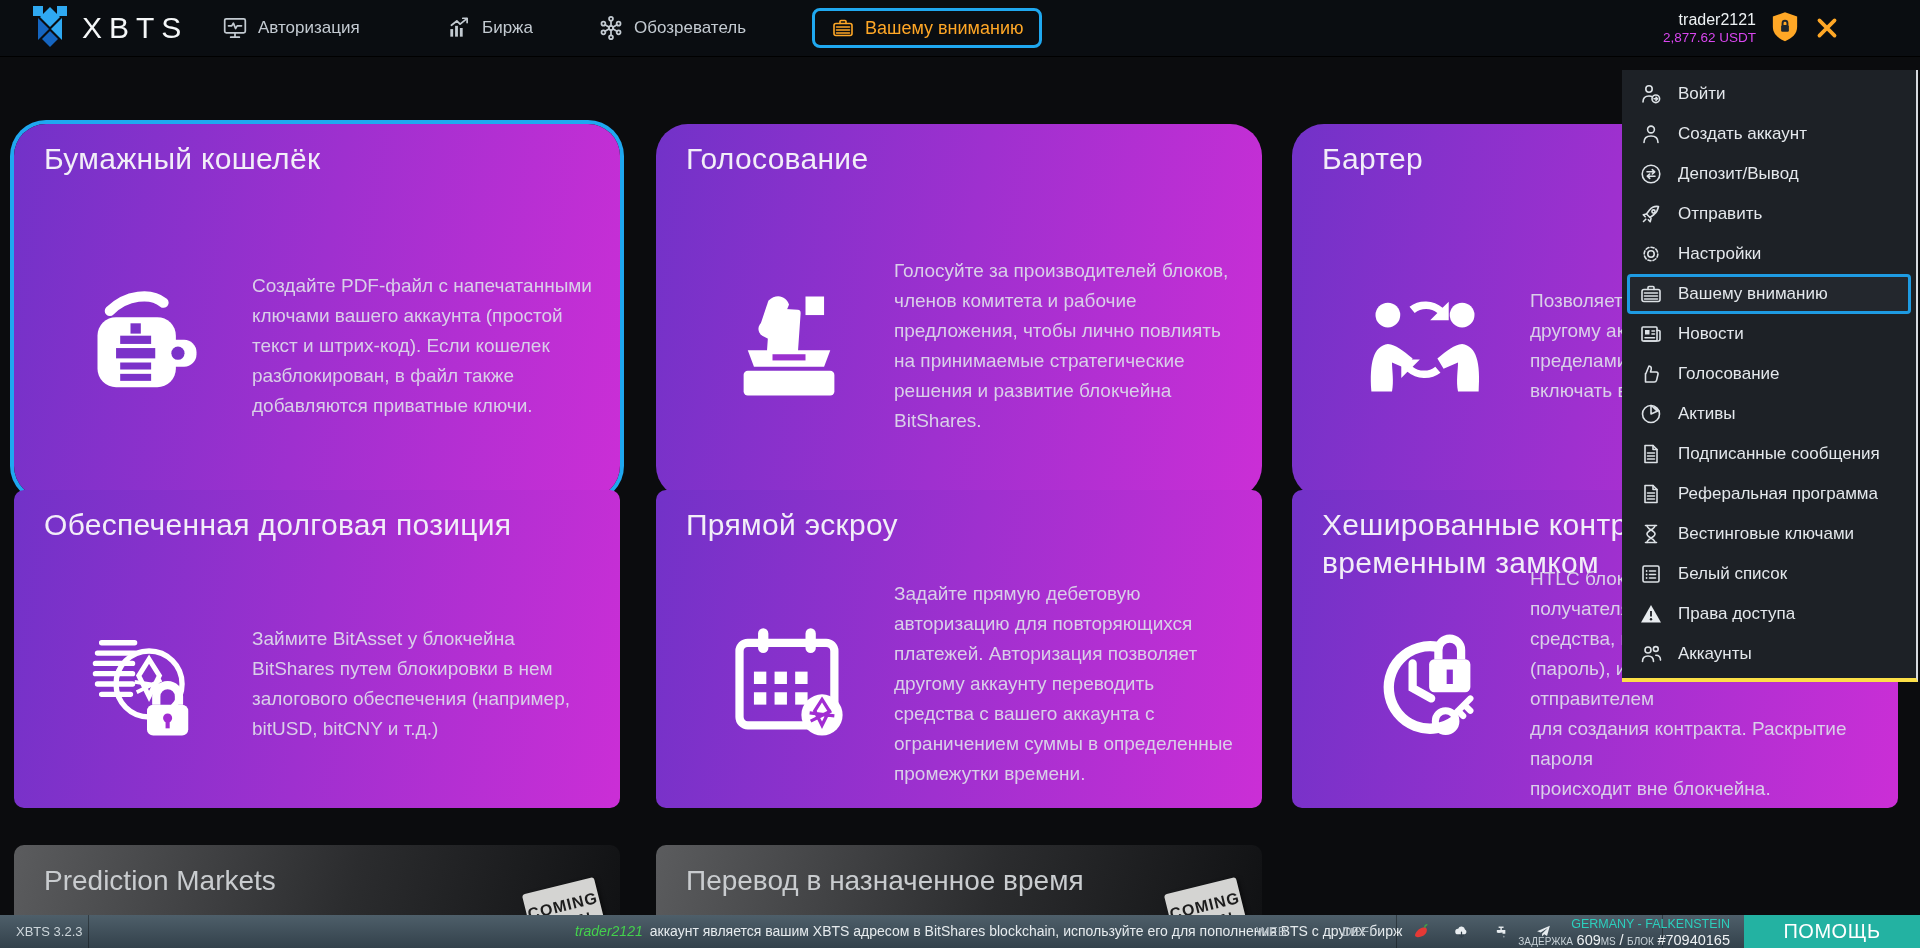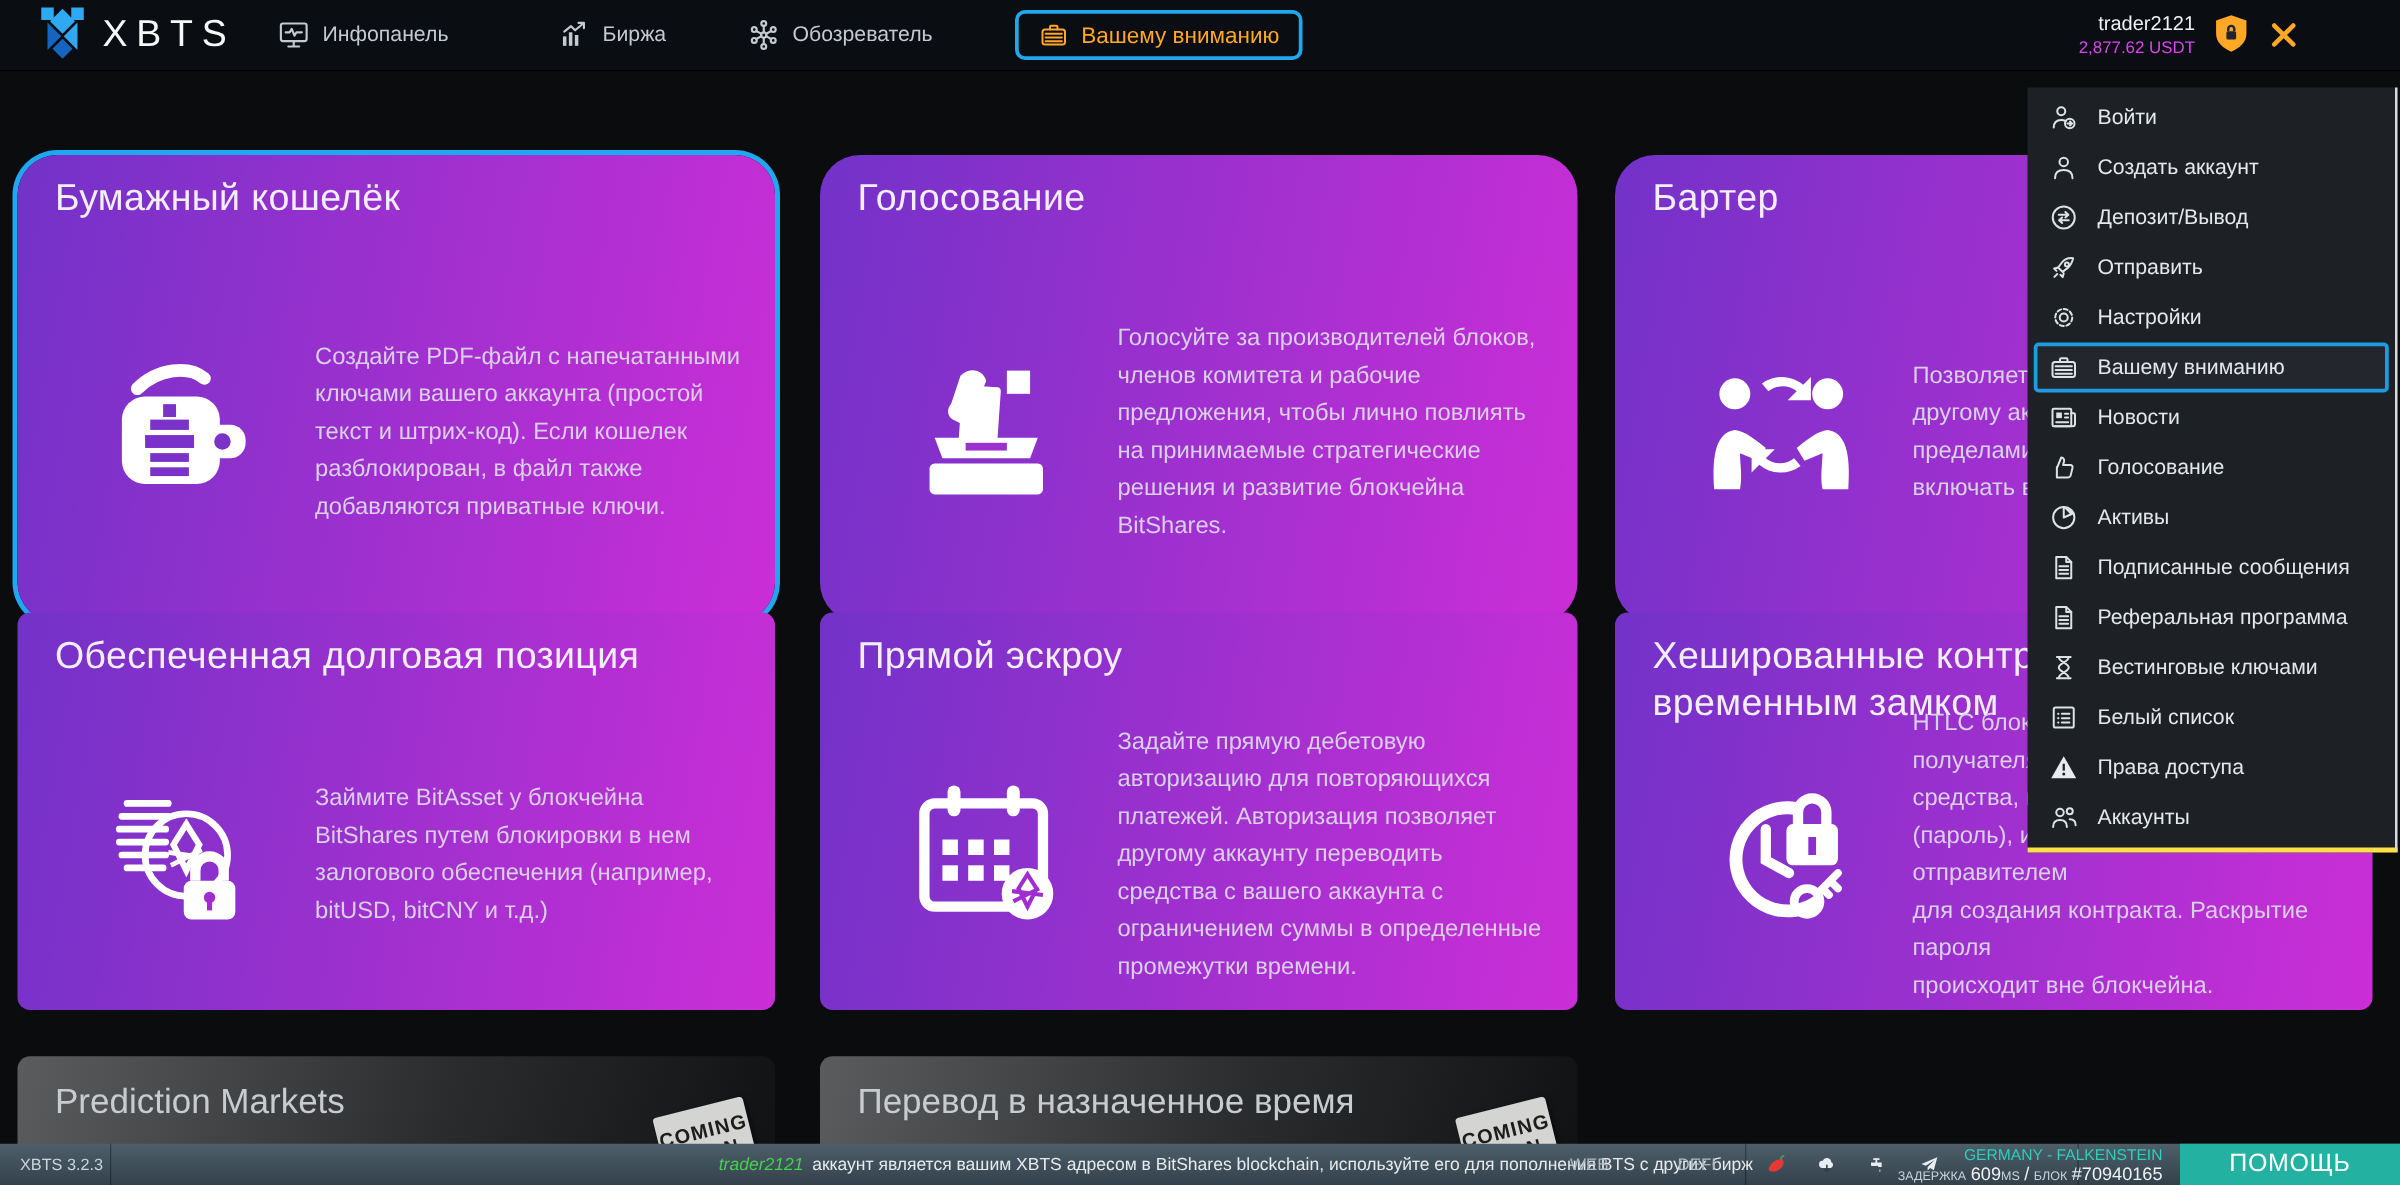--- a/index.html
+++ b/index.html
@@ -94,21 +94,21 @@
       <span class="brand">XBTS</span>
     </div>
 
     <div class="nav-item" style="left:222px;">
       <svg class="ic" viewBox="0 0 24 24">
         <rect x="2.5" y="3.5" width="19" height="13" rx="1.5"></rect>
         <polyline points="6,10 9,10 10.5,7.5 12.5,12.5 14,10 18,10"></polyline>
         <line x1="12" y1="16.5" x2="12" y2="20"></line>
           <line x1="8" y1="20.5" x2="16" y2="20.5"></line>
       </svg>
-      <span>Инфопанель</span>
+      <span>Авторизация</span>
     </div>
 
     <div class="nav-item" style="left:446px;">
       <svg class="ic" viewBox="0 0 24 24">
         <rect x="4" y="13" width="2.6" height="7" fill="currentColor" stroke="none"></rect>
         <rect x="8.4" y="10" width="2.6" height="10" fill="currentColor" stroke="none"></rect>
         <rect x="12.8" y="12" width="2.6" height="8" fill="currentColor" stroke="none"></rect>
         <polyline points="5,9.5 10,5.5 13,8.5 19,3.5"></polyline>
         <polyline points="15.5,3 19.5,3 19.5,7"></polyline>
       </svg>

